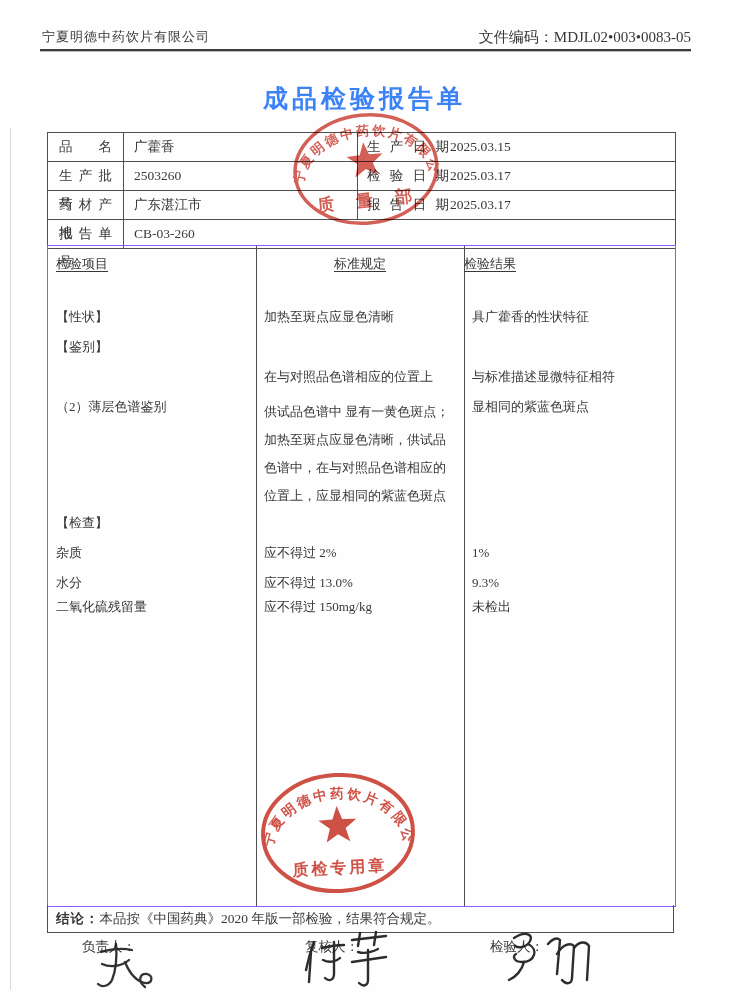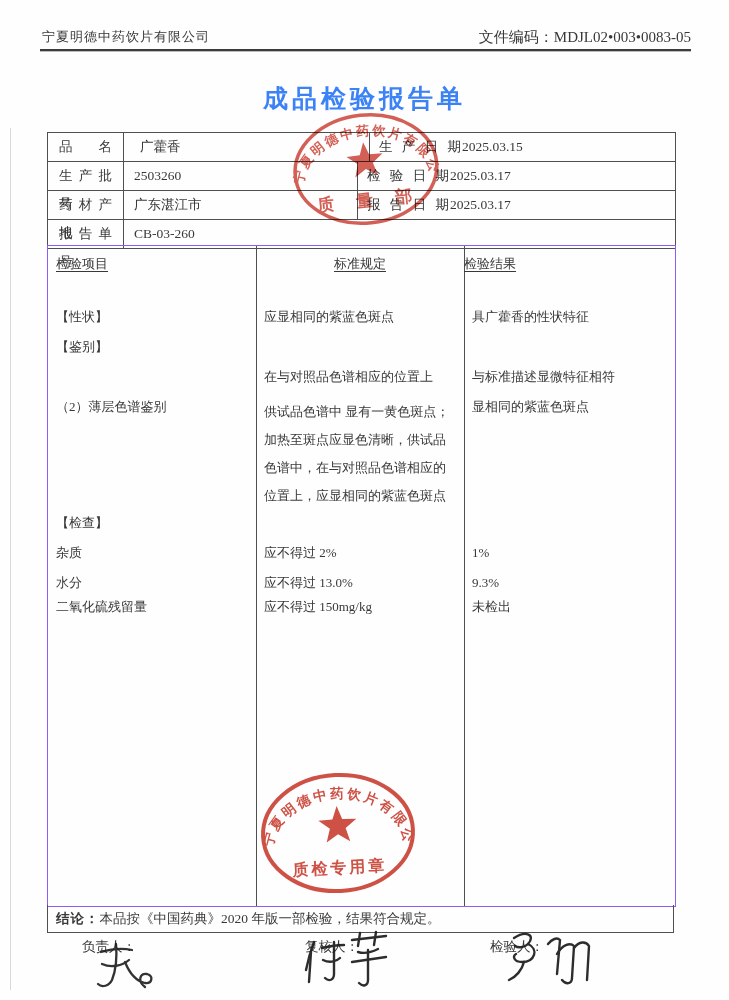--- a/index.html
+++ b/index.html
@@ -14,21 +14,21 @@
   .hdr-company{position:absolute;left:42px;top:28px;font-size:13px;letter-spacing:1px;}
   .hdr-code{position:absolute;right:38px;top:28px;font-size:15px;}
   .hdr-rule{position:absolute;left:40px;right:38px;top:49px;height:2px;background:#3c3c3c;border-bottom:1px solid #bdbdbd;}
 
   .title{position:absolute;left:0;top:82px;width:729px;text-align:center;
     font-size:25px;font-weight:bold;letter-spacing:4px;color:#3b82f6;}
 
   
   .info{position:absolute;left:47px;top:132px;width:627px;border:1px solid #4f4f4f;font-size:13.5px;}
   .irow{display:flex;height:28px;line-height:28px;border-top:1px solid #4f4f4f;}
-  .irow:first-child{border-top:none;gap:6px;}
+  .irow:first-child{border-top:none;}
   .ilabel{width:53px;padding:0 11px;border-right:1px solid #4f4f4f;text-align:justify;text-align-last:justify;flex:none;}
   .ival{width:223px;padding-left:10px;flex:none;}
   .ival.wide{flex:1;}
   .iright{flex:1;border-left:1px solid #4f4f4f;display:flex;}
   .ilabel2{width:82px;padding-left:9px;text-align:justify;text-align-last:justify;flex:none;}
   .ival2{padding-left:1px;}
 
   
   .insp{position:absolute;left:47px;top:245px;width:627px;height:660px;border:1px solid #8b5cf6;font-size:13px;}
   .vline{position:absolute;top:0;bottom:0;width:1px;background:#4f4f4f;}
@@ -105,21 +105,21 @@
 
   <div class="insp">
     <div class="vline v1"></div>
     <div class="vline v2"></div>
 
     <div class="cell ih c1">检验项目</div>
     <div class="cell ih h2c">标准规定</div>
     <div class="cell ih h3c">检验结果</div>
 
     <div class="cell c1 rt0">【性状】</div>
-    <div class="cell c2 rt0">应显相同的紫蓝色斑点</div>
+    <div class="cell c2 rt0">加热至斑点应显色清晰</div>
     <div class="cell c3 rt0">具广藿香的性状特征</div>
 
     <div class="cell c1 rt1">【鉴别】</div>
 
     <div class="cell c2 rt2">在与对照品色谱相应的位置上</div>
     <div class="cell c3 rt2">与标准描述显微特征相符</div>
 
     <div class="cell c1 rt3">（2）薄层色谱鉴别</div>
     <div class="cell c2 rt3 wrapcell">供试品色谱中 显有一黄色斑点；加热至斑点应显色清晰，供试品色谱中，在与对照品色谱相应的位置上，应显相同的紫蓝色斑点</div>
     <div class="cell c3 rt3">显相同的紫蓝色斑点</div>

